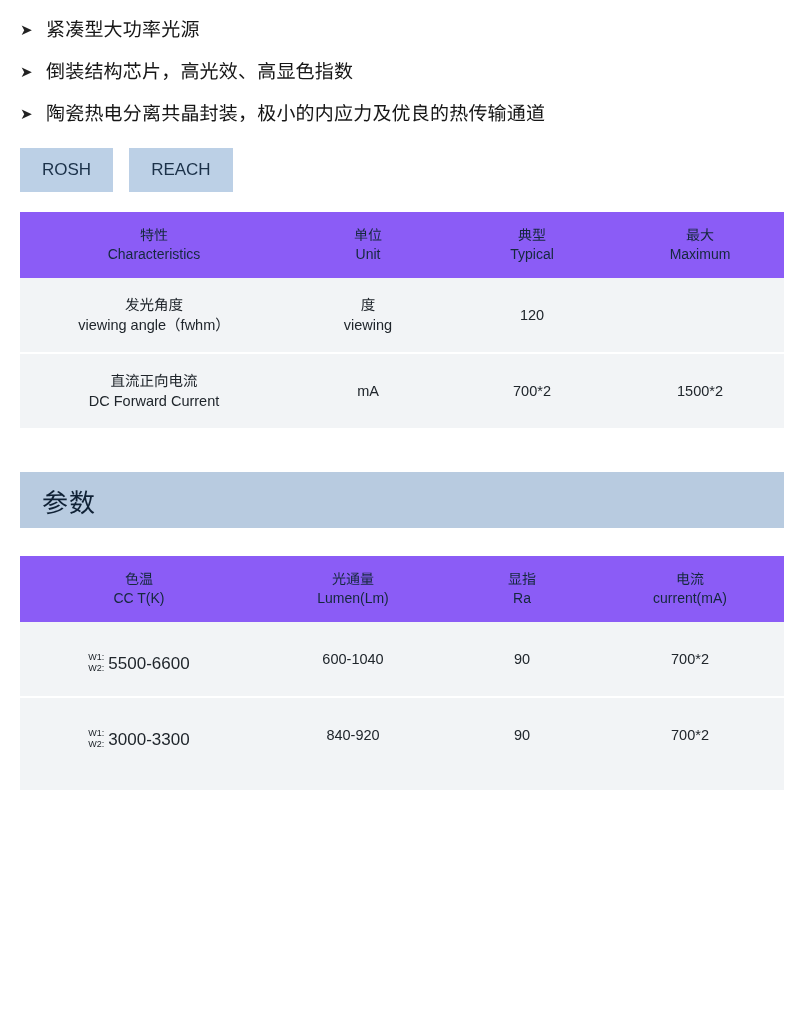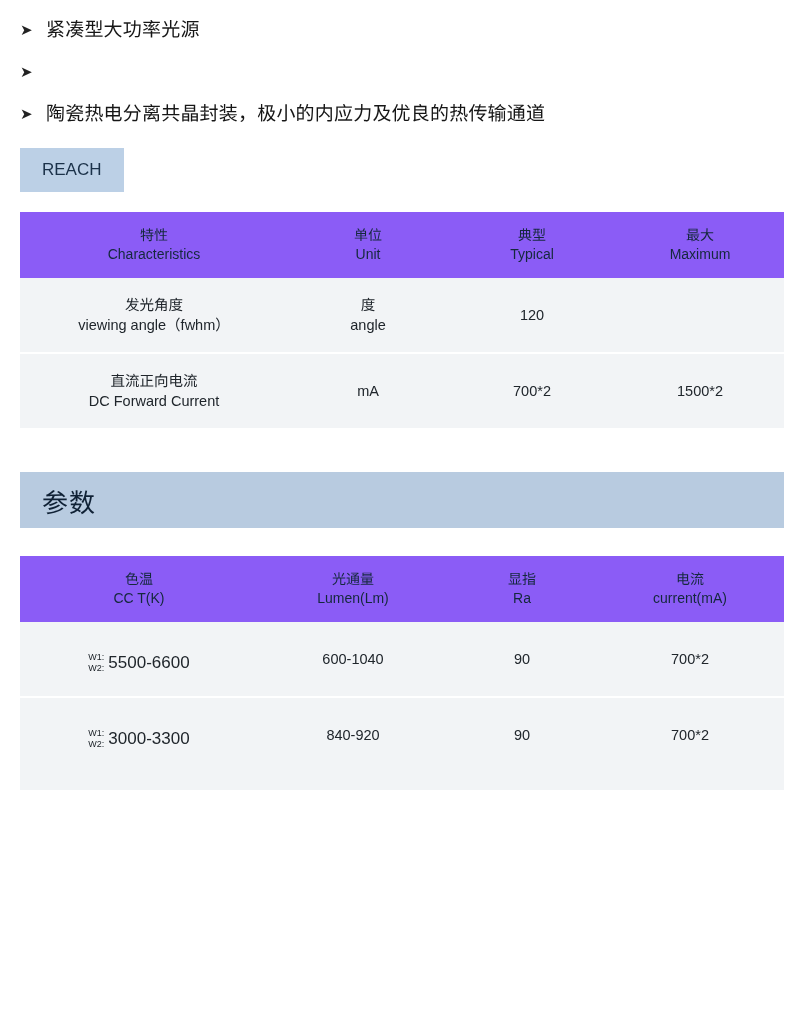--- a/index.html
+++ b/index.html
@@ -120,21 +120,21 @@
   }
   .banner-title {
     font-size: 26px;
     color: #0f2135;
     letter-spacing: 1px;
   }
 
   
   .wcell {
     display: inline-flex;
-    align-items: center;
+    align-items: flex-end;
     justify-content: center;
     gap: 4px;
   }
   .wlabels {
     display: inline-flex;
     flex-direction: column;
     font-size: 9px;
     line-height: 11px;
     color: #20262c;
     text-align: left;
@@ -154,28 +154,30 @@
 
 <div class="page">
 
   <div class="bullets">
     <div class="bullet-row">
       <span class="bullet-mark">➤</span>
       <span class="bullet-text">紧凑型大功率光源</span>
     </div>
     <div class="bullet-row">
       <span class="bullet-mark">➤</span>
+      <span class="bullet-text">倒装结构芯片，高光效、高显色指数</span>
     </div>
     <div class="bullet-row">
       <span class="bullet-mark">➤</span>
       <span class="bullet-text">陶瓷热电分离共晶封装，极小的内应力及优良的热传输通道</span>
     </div>
   </div>
 
   <div class="tags">
+    <span class="tag">ROSH</span>
     <span class="tag">REACH</span>
   </div>
 
   <table class="tbl">
     <thead>
       <tr>
         <th style="width:268px">
           <span class="cn">特性</span>
           <span class="en">Characteristics</span>
         </th>
@@ -194,21 +196,21 @@
       </tr>
     </thead>
     <tbody>
       <tr>
         <td>
           <span class="cn">发光角度</span>
           <span class="en">viewing angle（fwhm）</span>
         </td>
         <td>
           <span class="cn">度</span>
-          <span class="en">angle</span>
+          <span class="en">viewing</span>
         </td>
         <td>120</td>
         <td></td>
       </tr>
       <tr>
         <td>
           <span class="cn">直流正向电流</span>
           <span class="en">DC Forward Current</span>
         </td>
         <td>mA</td>

